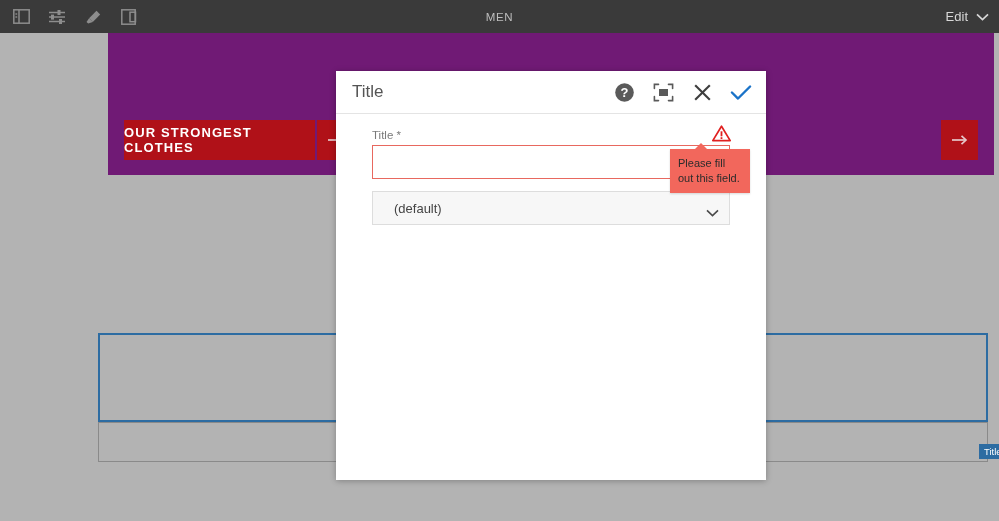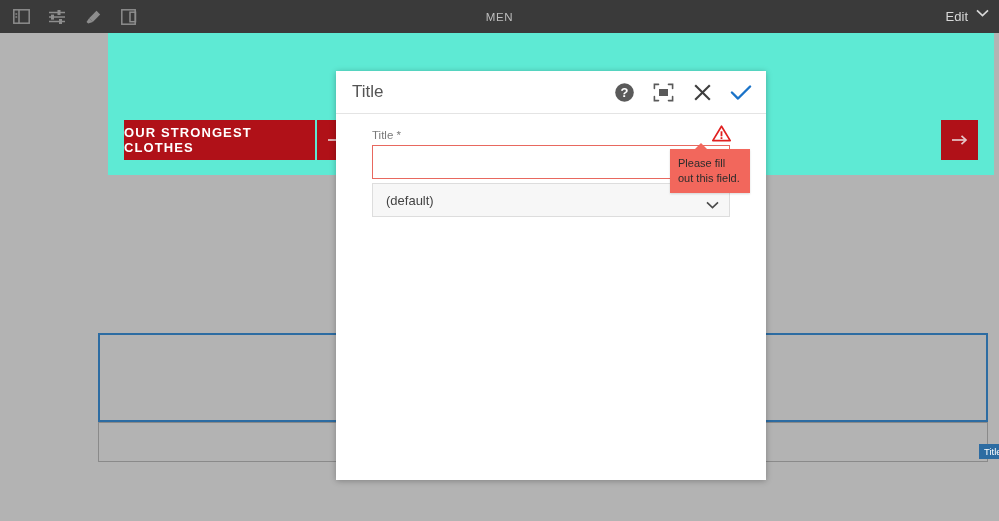--- a/index.html
+++ b/index.html
@@ -44,21 +44,21 @@
     text-align: center;
     font-size: 11.5px;
     letter-spacing: .6px;
     color: #bdbdbd;
     pointer-events: none;
   }
   .toolbar-right {
     position: absolute;
     right: 10px;
     display: flex;
-    align-items: flex-start;
+    align-items: center;
     gap: 8px;
     cursor: pointer;
   }
   .toolbar-right .edit-label {
     font-size: 13px;
     color: #d8d8d8;
   }
 
   
   .canvas {
@@ -68,21 +68,21 @@
     height: 488px;
     background: #b3b3b3;
   }
 
   .hero-block {
     position: absolute;
     top: 0;
     left: 108px;
     width: 886px;
     height: 142px;
-    background: #5eead4;
+    background: #701a75;
   }
   .hero-banners {
     position: absolute;
     left: 16px;
     right: 16px;
     bottom: 15px;
     display: flex;
     align-items: stretch;
     gap: 2px;
   }
@@ -187,21 +187,21 @@
     display: flex;
     align-items: center;
     justify-content: center;
     cursor: pointer;
   }
 
   .dialog-body {
     padding: 15px 36px 0 36px;
     position: relative;
   }
-  .field { position: relative; margin-bottom: 4px; }
+  .field { position: relative; margin-bottom: 12px; }
   .field-label {
     font-size: 11.5px;
     color: #7a7a7a;
     margin-bottom: 6px;
     display: block;
   }
   .field-label-row {
     display: flex;
     align-items: flex-start;
     justify-content: space-between;
@@ -225,21 +225,21 @@
     font-family: "Liberation Sans", sans-serif;
   }
   .select-wrap { position: relative; }
   .select-box {
     width: 100%;
     height: 34px;
     border: 1px solid #dddddd;
     background: #f7f7f7;
     font-size: 13px;
     color: #444;
-    padding: 0 13px;
+    padding: 0 21px;
     display: flex;
     align-items: center;
     cursor: pointer;
   }
   .select-caret {
     position: absolute;
     right: 11px;
     top: 12px;
     pointer-events: none;
   }

